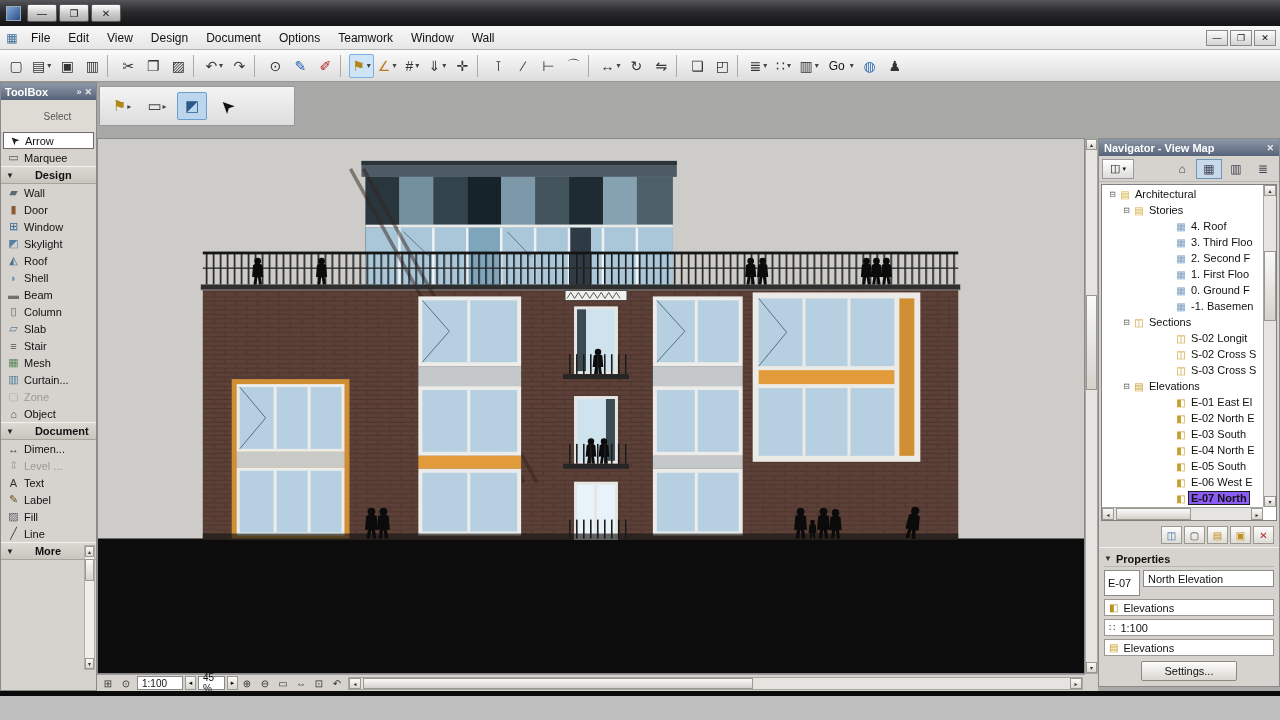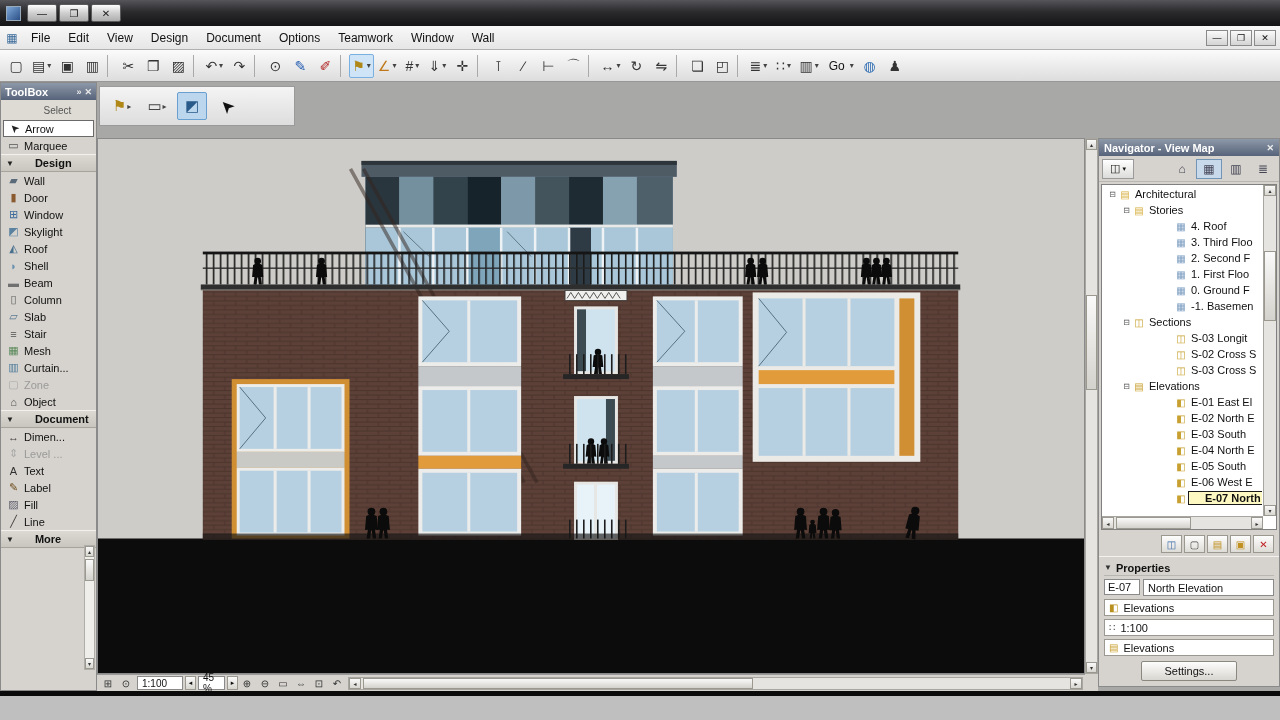--- a/index.html
+++ b/index.html
@@ -50,21 +50,21 @@
   .tb-hbtns { margin-left:auto; display:flex; gap:3px; }
   .tb-hbtn { font-size:9px; color:#e8e8e8; }
   .tb-rows { flex:1; overflow:hidden; }
   .tb-row { height:17px; display:flex; align-items:center; padding-left:5px; font-size:11px; }
   .tb-row .xp:empty { display:none; }
   .tb-row .xp { font-size:8px; margin-right:3px; color:#222; }
   .tb-row .ic { width:15px; text-align:center; font-size:11px; margin-right:3px; }
   .tb-row .ic.rot { transform:rotate(-135deg); }
   .tb-row.sel { background:#fff; border:1px solid #6a6a6a; margin:0 2px; padding-left:3px; }
   .tb-row.dis .lb { color:#9a9a9a; }
-  .tb-row.subhead { height:20px; justify-content:center; padding-left:0; color:#555; font-size:10px;
+  .tb-row.subhead { height:32px; justify-content:center; padding-left:0; color:#555; font-size:10px;
     background:#dedbd4; }
   .tb-row.sechead { height:18px; background:linear-gradient(#dcd9d2,#c9c6bf); font-weight:bold;
     border-top:1px solid #f2f1ee; border-bottom:1px solid #a7a49c; }
   .tb-scroll { position:absolute; right:1px; top:462px; width:11px; height:125px;
     background:#efeeeb; border:1px solid #b0aea8; display:flex; flex-direction:column; }
   .sb-arrow { height:11px; flex:none; display:flex; align-items:center; justify-content:center;
     font-size:6px; background:linear-gradient(#fafafa,#d8d6d0); border:1px solid #9a988f; color:#333; }
   .sb-track { flex:1; position:relative; }
   .sb-thumb { position:absolute; left:0; right:0; top:2px; height:22px;
     background:linear-gradient(#fafafa,#d4d2cc); border:1px solid #9a988f; }
@@ -121,37 +121,37 @@
   .nav-switches { margin-left:auto; display:flex; gap:1px; }
   .nav-tbtn { width:26px; height:20px; display:flex; align-items:center; justify-content:center;
     font-size:12px; color:#445; border:1px solid transparent; }
   .nav-tbtn.on { background:#c8d9ec; border:1px solid #7295b5; }
   .nav-tree { flex:1; margin:2px; background:#fff; border:1px solid #808080; position:relative; overflow:hidden; }
   .tree-rows { position:absolute; left:1px; top:1px; right:14px; bottom:14px; overflow:hidden; }
   .trow { height:16px; display:flex; align-items:center; white-space:nowrap; font-size:11px; }
   .texp { width:11px; flex:none; font-size:8px; color:#555; text-align:center; }
   .tico { width:14px; flex:none; text-align:center; font-size:10px; }
   .tlabel { padding:0 3px; }
-  .trow.sel .tlabel { background:#fef9c3; border:1px solid #1a1a1a; font-weight:bold; padding:0 16px; }
+  .trow.sel .tlabel { background:#8b5cf6; border:1px solid #1a1a1a; font-weight:bold; padding:0 2px; }
   .tree-vscroll { position:absolute; right:0; top:0; bottom:13px; width:13px;
     background:#e6e4e0; border-left:1px solid #a8a6a0; display:flex; flex-direction:column; }
   .tree-vscroll .sb-thumb { top:55px; height:70px; }
   .tree-hscroll { position:absolute; left:0; right:13px; bottom:0; height:13px;
     background:#e6e4e0; border-top:1px solid #a8a6a0; display:flex; }
   .tree-hscroll .sb-arrow { width:12px; height:100%; }
   .nav-btnrow { height:24px; flex:none; display:flex; justify-content:flex-end; align-items:center;
     gap:2px; padding:0 5px; }
   .nav-sbtn { width:21px; height:18px; display:flex; align-items:center; justify-content:center;
     background:linear-gradient(#fdfdfd,#dedcd6); border:1px solid #9a988f; font-size:10px; }
   .props { flex:none; border-top:1px solid #f2f1ee; padding:3px 5px 5px; }
   .props-header { display:flex; align-items:center; gap:4px; font-weight:bold; height:16px;
     border-bottom:1px solid #b8b6b0; margin-bottom:3px; }
   .props-header .tri { font-size:8px; color:#333; }
   .prop-idrow { display:flex; gap:3px; margin:3px 0; }
-  .prop-id { width:36px; height:16px; background:#fff; border:1px solid #8a8a8a; display:flex;
+  .prop-id { width:36px; height:26px; background:#fff; border:1px solid #8a8a8a; display:flex;
     align-items:center; padding:0 3px; }
   .prop-name { flex:1; height:17px; background:#fff; border:1px solid #8a8a8a; display:flex;
     align-items:center; padding:0 4px; }
   .prop-row { height:17px; display:flex; align-items:center; gap:5px; background:#fff;
     border:1px solid #9a9890; margin:3px 0; padding:0 4px; }
   .prop-row .pic { font-size:10px; }
   .settings-row { display:flex; justify-content:center; margin-top:5px; }
   .settings-btn { width:96px; height:20px; display:flex; align-items:center; justify-content:center;
     background:linear-gradient(#fdfdfd,#d8d6d0); border:1px solid #8a887f; border-radius:2px; }
 
@@ -937,21 +937,21 @@
 
             <div class="trow" style="padding-left: 18px;">
               <span class="texp">⊟</span>
               <span class="tico" style="color: rgb(200, 160, 48);">◫</span>
               <span class="tlabel">Sections</span>
             </div>
 
             <div class="trow" style="padding-left: 60px;">
               <span class="texp"></span>
               <span class="tico" style="color: rgb(200, 160, 48);">◫</span>
-              <span class="tlabel">S-03 Longit</span>
+              <span class="tlabel">S-02 Longit</span>
             </div>
 
             <div class="trow" style="padding-left: 60px;">
               <span class="texp"></span>
               <span class="tico" style="color: rgb(200, 160, 48);">◫</span>
               <span class="tlabel">S-02 Cross S</span>
             </div>
 
             <div class="trow" style="padding-left: 60px;">
               <span class="texp"></span>

